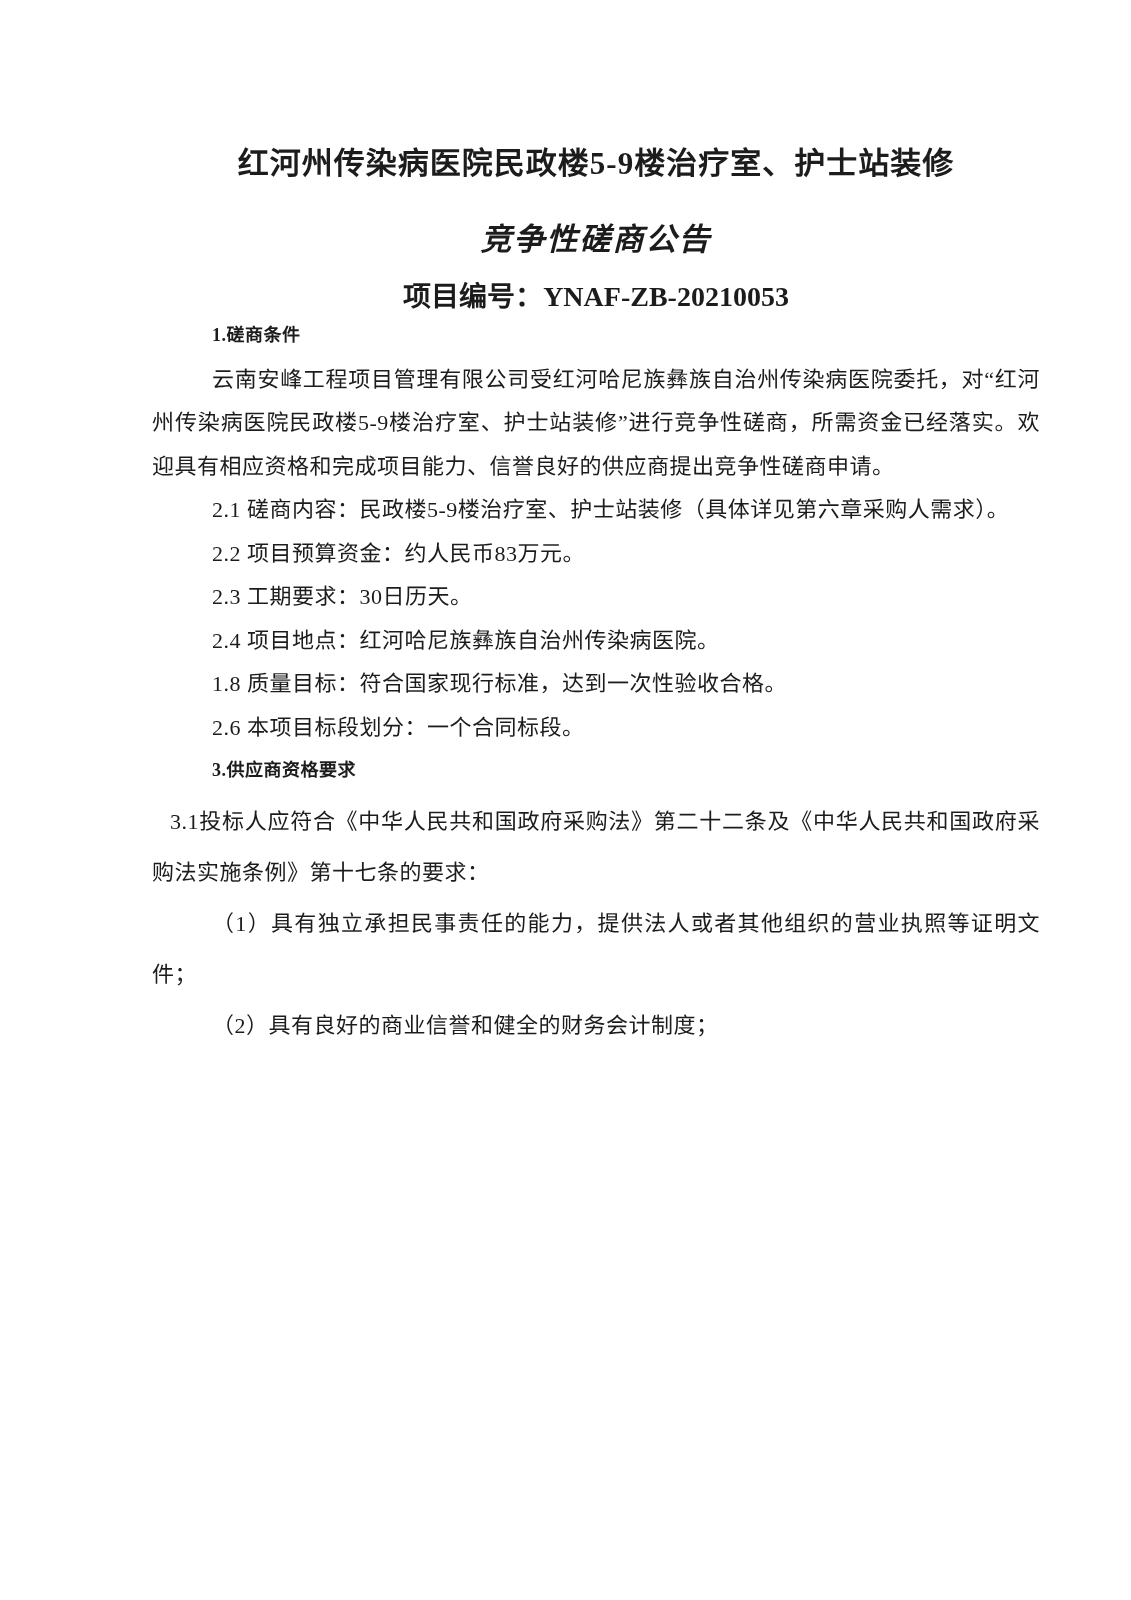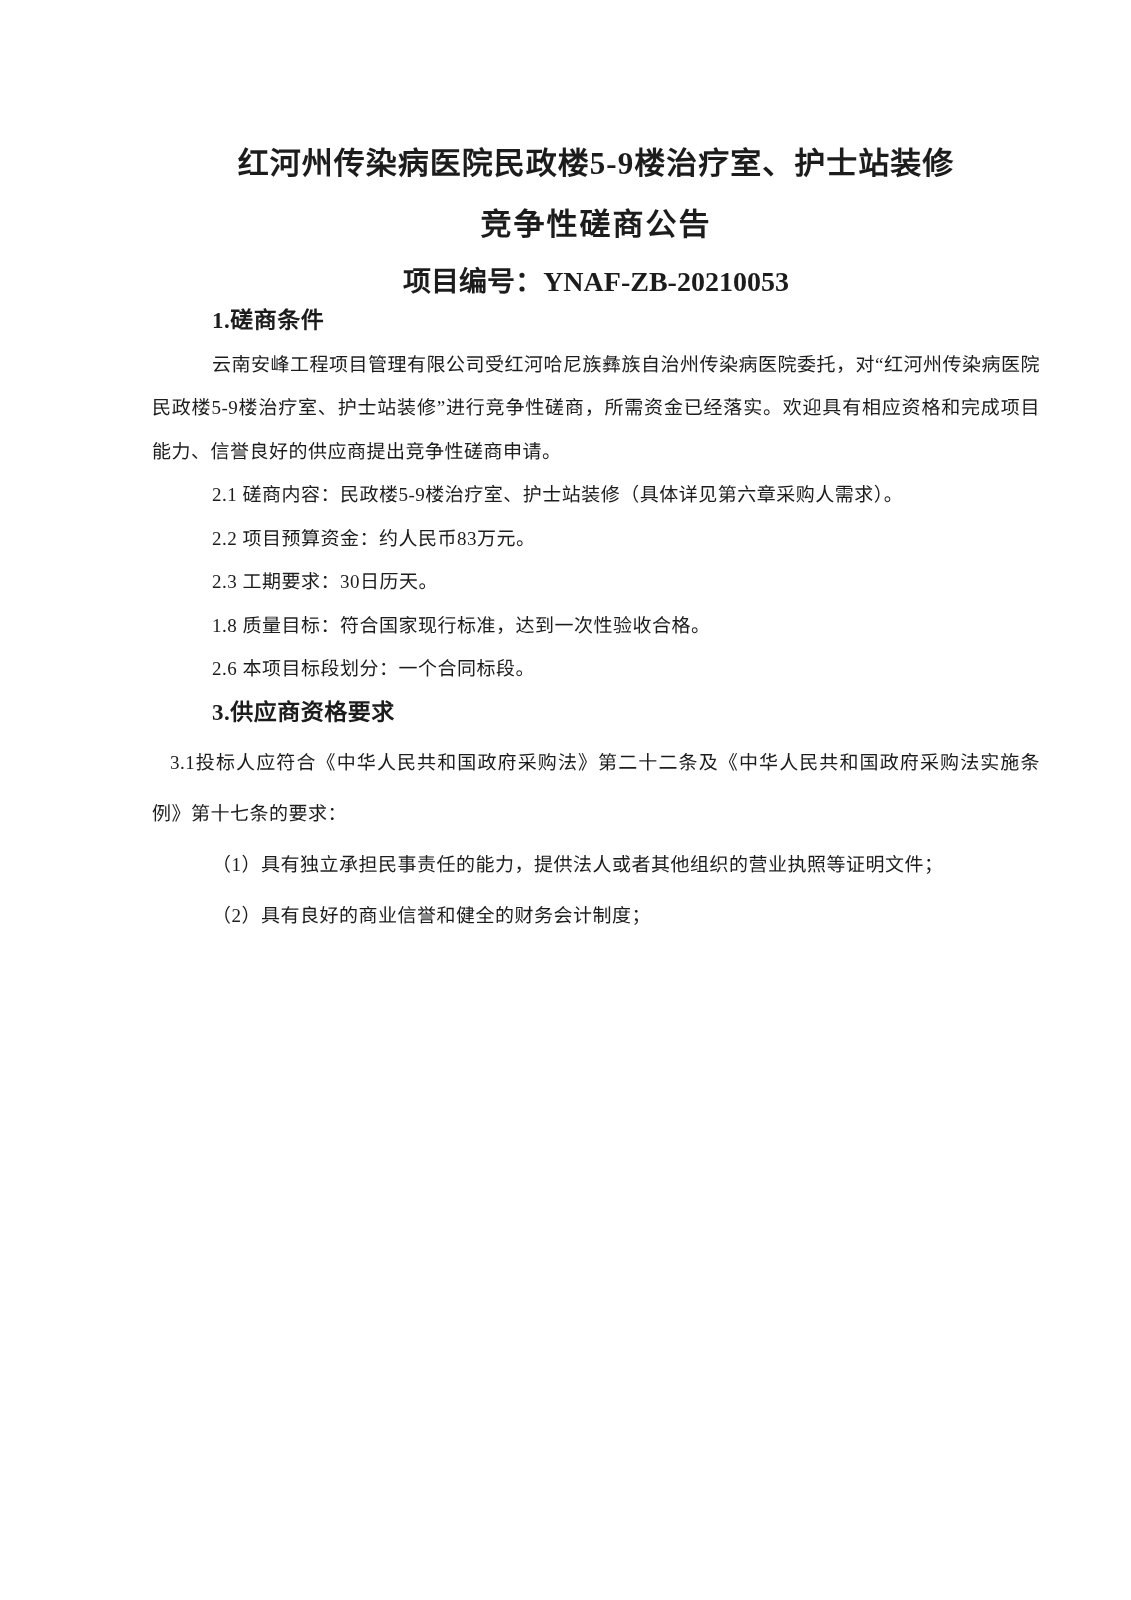--- a/index.html
+++ b/index.html
@@ -21,49 +21,50 @@
   }
   .doc-title {
     margin: 0;
     font-size: 31px;
     line-height: 36px;
     font-weight: bold;
     text-align: center;
     letter-spacing: 1px;
   }
   .doc-subtitle {
-    margin: 25px 0 0 0;
+    margin: 40px 0 0 0;
     font-size: 31px;
     line-height: 36px;
     font-weight: bold;
     text-align: center;
     letter-spacing: 2px;
+    font-style: italic;
   }
   .proj-no {
     margin: 24px 0 0 0;
     font-size: 28px;
     line-height: 30px;
     font-weight: bold;
     text-align: center;
   }
   .body-block {
     margin-top: 2px;
   }
   .block-a { line-height: 43.5px; }
   .block-b { line-height: 51px; margin-top: 3px; }
   .sec-heading {
     margin: 0;
-    font-size: 23px;
+    font-size: 18px;
     font-weight: bold;
     text-indent: 60px;
     letter-spacing: 0.5px;
   }
   .para {
     margin: 0;
-    font-size: 19px;
+    font-size: 22px;
     letter-spacing: 0.5px;
     text-align: justify;
     text-indent: 60px;
   }
   .para.indent-sm {
     text-indent: 18px;
   }
 </style>
 </head>
 <body>
@@ -80,20 +81,21 @@
 
     <div>
       <p class="sec-heading">1.磋商条件</p>
       <p class="para">云南安峰工程项目管理有限公司受红河哈尼族彝族自治州传染病医院委托，对“红河州传染病医院民政楼5-9楼治疗室、护士站装修”进行竞争性磋商，所需资金已经落实。欢迎具有相应资格和完成项目能力、信誉良好的供应商提出竞争性磋商申请。</p>
     </div>
 
     <div>
       <p class="para">2.1 磋商内容：民政楼5-9楼治疗室、护士站装修（具体详见第六章采购人需求）。</p>
       <p class="para">2.2 项目预算资金：约人民币83万元。</p>
       <p class="para">2.3 工期要求：30日历天。</p>
+      <p class="para">2.4 项目地点：红河哈尼族彝族自治州传染病医院。</p>
       <p class="para">1.8 质量目标：符合国家现行标准，达到一次性验收合格。</p>
       <p class="para">2.6 本项目标段划分：一个合同标段。</p>
     </div>
 
     <p class="sec-heading">3.供应商资格要求</p>
   </div>
 
   <div class="body-block block-b">
     <p class="para indent-sm">3.1投标人应符合《中华人民共和国政府采购法》第二十二条及《中华人民共和国政府采购法实施条例》第十七条的要求：</p>
     <p class="para">（1）具有独立承担民事责任的能力，提供法人或者其他组织的营业执照等证明文件；</p>

